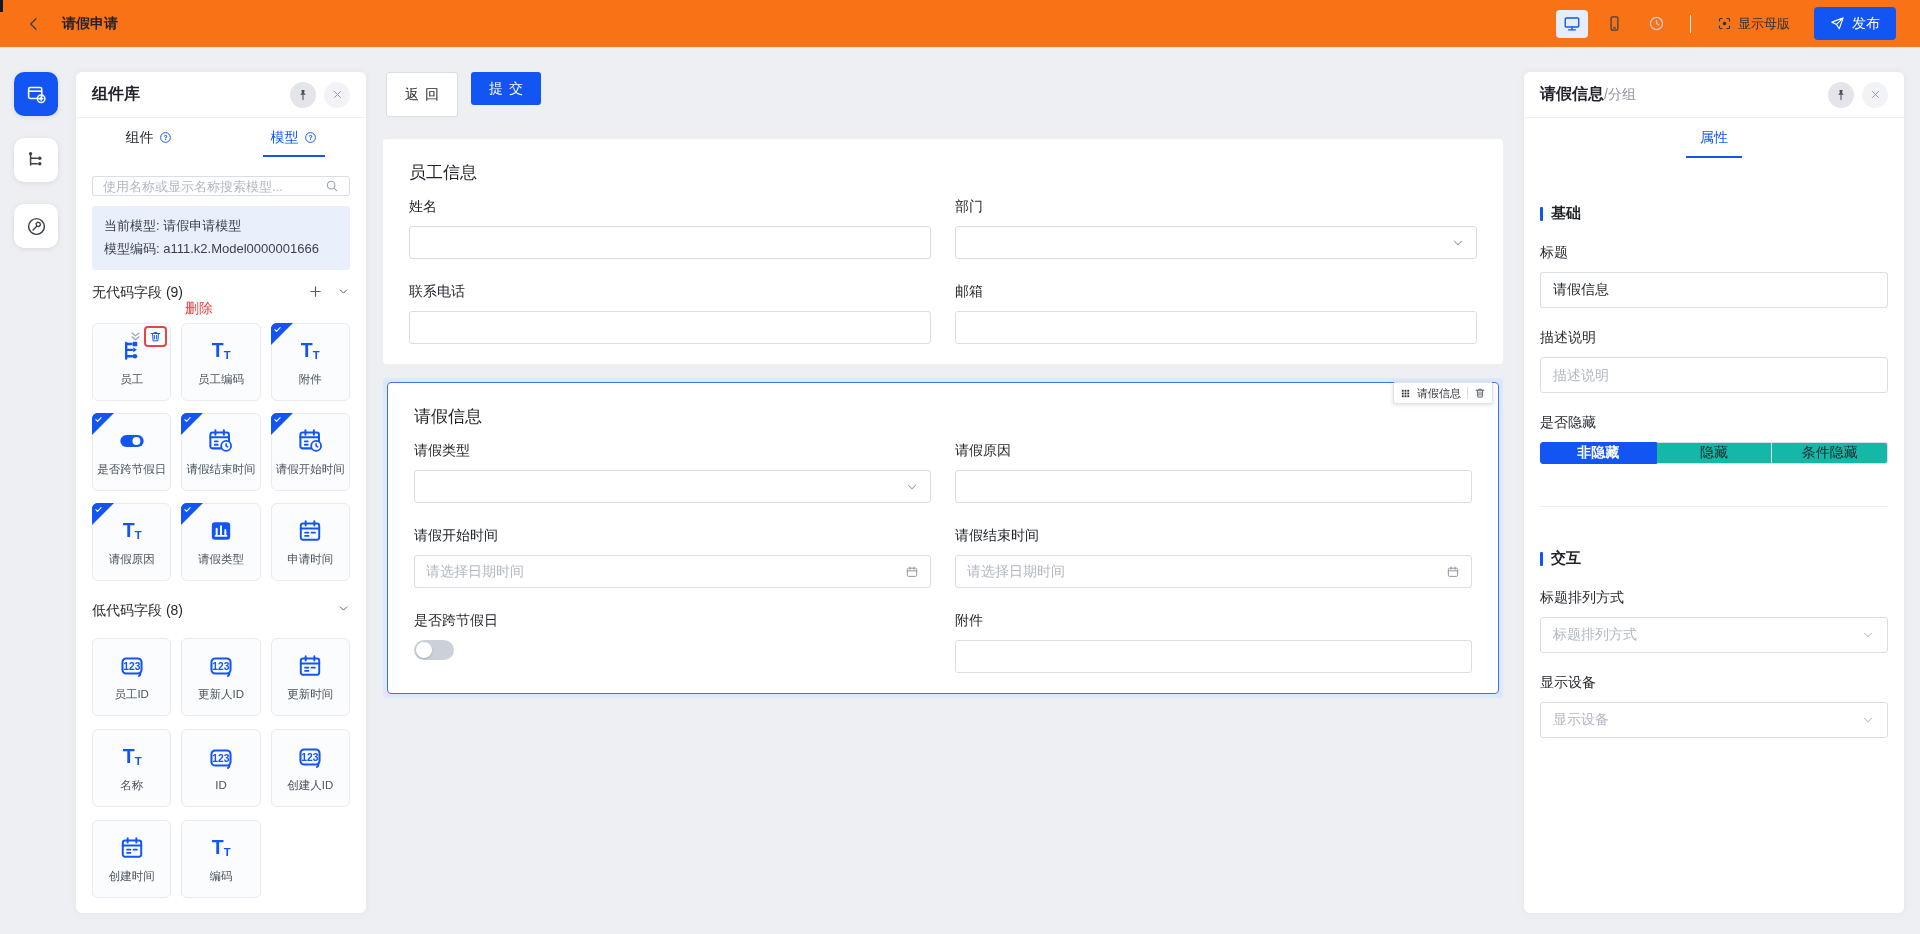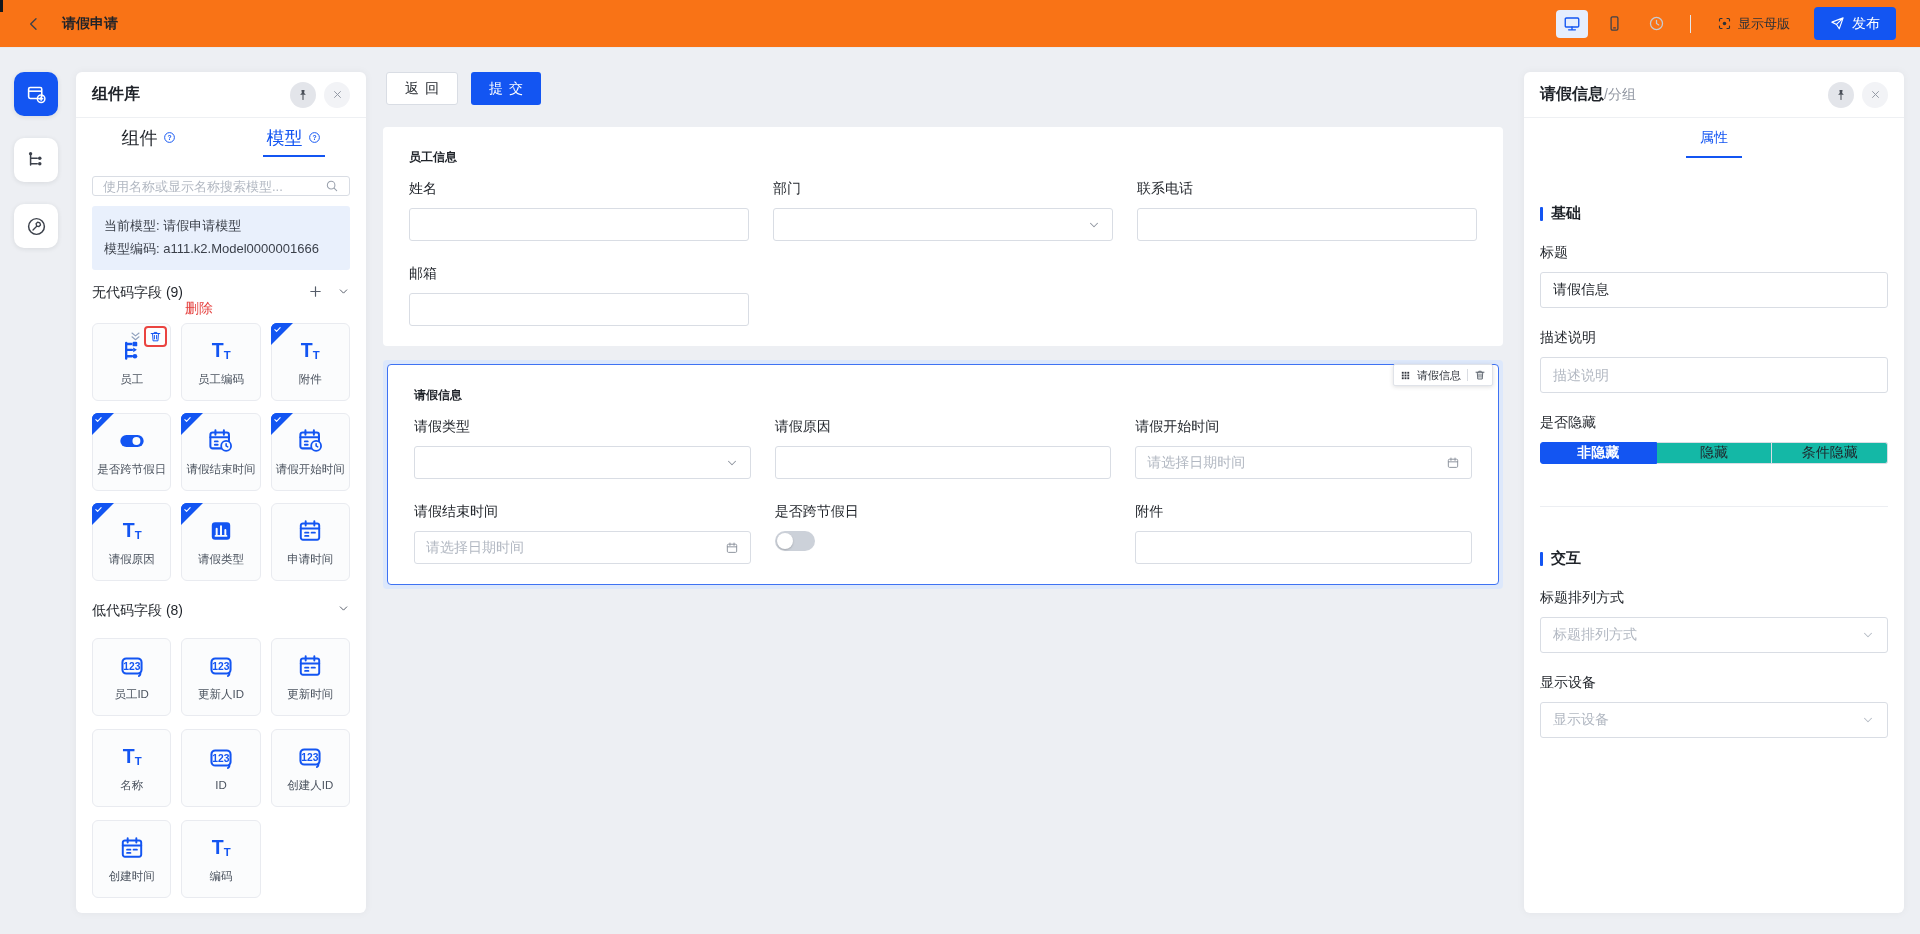--- a/index.html
+++ b/index.html
@@ -33,21 +33,21 @@
   .panel{position:absolute;top:24px;bottom:21px;background:#fff;border-radius:6px;box-shadow:0 0 8px rgba(31,35,41,.05);}
   .panel-head{height:46px;display:flex;align-items:center;padding:0 16px;border-bottom:1px solid #eef0f3;}
   .panel-title{font-size:16px;font-weight:700;color:var(--text);flex:1;}
   .panel-sub{font-size:14px;color:#8f95a0;font-weight:400;}
   .head-circle{width:26px;height:26px;border-radius:50%;display:flex;align-items:center;justify-content:center;cursor:pointer;margin-left:8px;}
   .head-circle.pin{background:#e3e5ea;color:#4a4f58;}
   .head-circle.close{background:#f2f3f6;color:#9298a3;}
   
   .library{left:76px;width:290px;}
   .lib-tabs{height:40px;display:flex;border-bottom:1px solid transparent;}
-  .lib-tab{flex:1;display:flex;align-items:center;justify-content:center;gap:5px;font-size:18px;color:var(--text);cursor:pointer;position:relative;}
+  .lib-tab{flex:1;display:flex;align-items:center;justify-content:center;gap:5px;font-size:14px;color:var(--text);cursor:pointer;position:relative;}
   .lib-tab .qic{color:var(--blue);}
   .lib-tab.active{color:var(--blue);}
   .lib-tab.active::after{content:"";position:absolute;left:50%;bottom:0;transform:translateX(-50%);width:62px;height:2px;background:var(--blue);}
   .lib-search{margin:18px 16px 0;height:20px;border:1px solid var(--border);border-radius:3px;display:flex;align-items:center;padding:0 10px;gap:2px;}
   .lib-search input{flex:1;border:none;outline:none;font-size:13px;color:var(--text);background:transparent;}
   .lib-search input::placeholder{color:var(--ph);}
   .lib-search .ic{color:#9aa1ad;}
   .model-info{margin:10px 16px 0;background:#e9f0fc;border-radius:3px;padding:9px 12px;font-size:13px;color:#3a3f49;line-height:1.75;}
   .sect-row{margin:14px 16px 0;height:20px;display:flex;align-items:flex-start;}
   .sect-row.low{margin-top:21px;}
@@ -61,25 +61,25 @@
   .fcard-icon{height:28px;display:flex;align-items:center;justify-content:center;color:var(--blue);}
   .fcard-label{font-size:11.5px;color:#4b535f;white-space:nowrap;}
   .tick{position:absolute;top:-1px;left:-1px;width:0;height:0;border:11px solid transparent;border-top-color:var(--blue);border-left-color:var(--blue);border-top-left-radius:6px;}
   .tick svg{position:absolute;top:-9px;left:-9px;color:#fff;}
   .fcard-actions{position:absolute;top:2px;right:3px;display:flex;align-items:center;gap:2px;}
   .fcard-actions .dchev{color:#8fa0bd;}
   .trash-box{border:2px solid #ea4440;border-radius:4px;padding:2px 3px;color:var(--blue);display:flex;align-items:center;justify-content:center;background:rgba(255,255,255,.6);}
   
   .canvas{position:absolute;left:383px;right:417px;top:24px;}
   .cv-toolbar{display:flex;gap:13px;margin-left:3px;}
-  .btn-back{height:33px;min-width:60px;padding:0 12px;background:#fff;border:1px solid var(--border);border-radius:3px;font-size:14px;color:var(--text);display:flex;align-items:center;justify-content:center;letter-spacing:6px;text-indent:6px;cursor:pointer;}
+  .btn-back{height:45px;min-width:60px;padding:0 12px;background:#fff;border:1px solid var(--border);border-radius:3px;font-size:14px;color:var(--text);display:flex;align-items:center;justify-content:center;letter-spacing:6px;text-indent:6px;cursor:pointer;}
   .btn-submit{height:33px;min-width:60px;padding:0 12px;background:var(--blue);border-radius:3px;font-size:14px;color:#fff;display:flex;align-items:center;justify-content:center;letter-spacing:6px;text-indent:6px;cursor:pointer;}
   .form-card{margin-top:22px;background:#fff;border-radius:4px;padding:22px 26px 20px;}
-  .form-title{font-size:12px;font-weight:700;color:var(--text);margin-bottom:14px;}
-  .fgrid{display:grid;grid-template-columns:1fr 1fr 1fr;column-gap:24px;row-gap:22px;gap:24px;}
+  .form-title{font-size:17px;font-weight:400;color:var(--text);margin-bottom:14px;}
+  .fgrid{display:grid;grid-template-columns:1fr 1fr;column-gap:24px;row-gap:22px;gap:24px;}
   .flabel{font-size:14px;color:var(--text);margin-bottom:10px;}
   .fctrl{height:33px;border:1px solid var(--border);border-radius:3px;background:#fff;display:flex;align-items:center;padding:0 11px;font-size:14px;color:var(--text);justify-content:space-between;}
   input.fctrl{width:100%;outline:none;display:block;}
   .fctrl .ph{color:var(--ph);font-size:14px;}
   .fctrl .tail{color:#8f959f;}
   .switch{width:40px;height:20px;border-radius:10px;background:#ccd1d9;position:relative;margin-top:7px;cursor:pointer;}
   .switch .knob{position:absolute;left:2px;top:2px;width:16px;height:16px;border-radius:50%;background:#fff;box-shadow:0 1px 2px rgba(0,0,0,.2);}
   .sel-wrap{margin-top:14px;background:#dde8fb;border-radius:4px;padding:4px;position:relative;}
   .sel-card{background:#fff;border:1px solid #3e72f3;border-radius:4px;padding:22px 26px 20px;}
   .sel-badge{position:absolute;top:4px;right:10px;height:22px;background:#fff;border:1px solid #e0e3e9;border-radius:2px;box-shadow:0 1px 4px rgba(31,35,41,.15);display:flex;align-items:center;gap:6px;padding:0 6px;z-index:3;}

